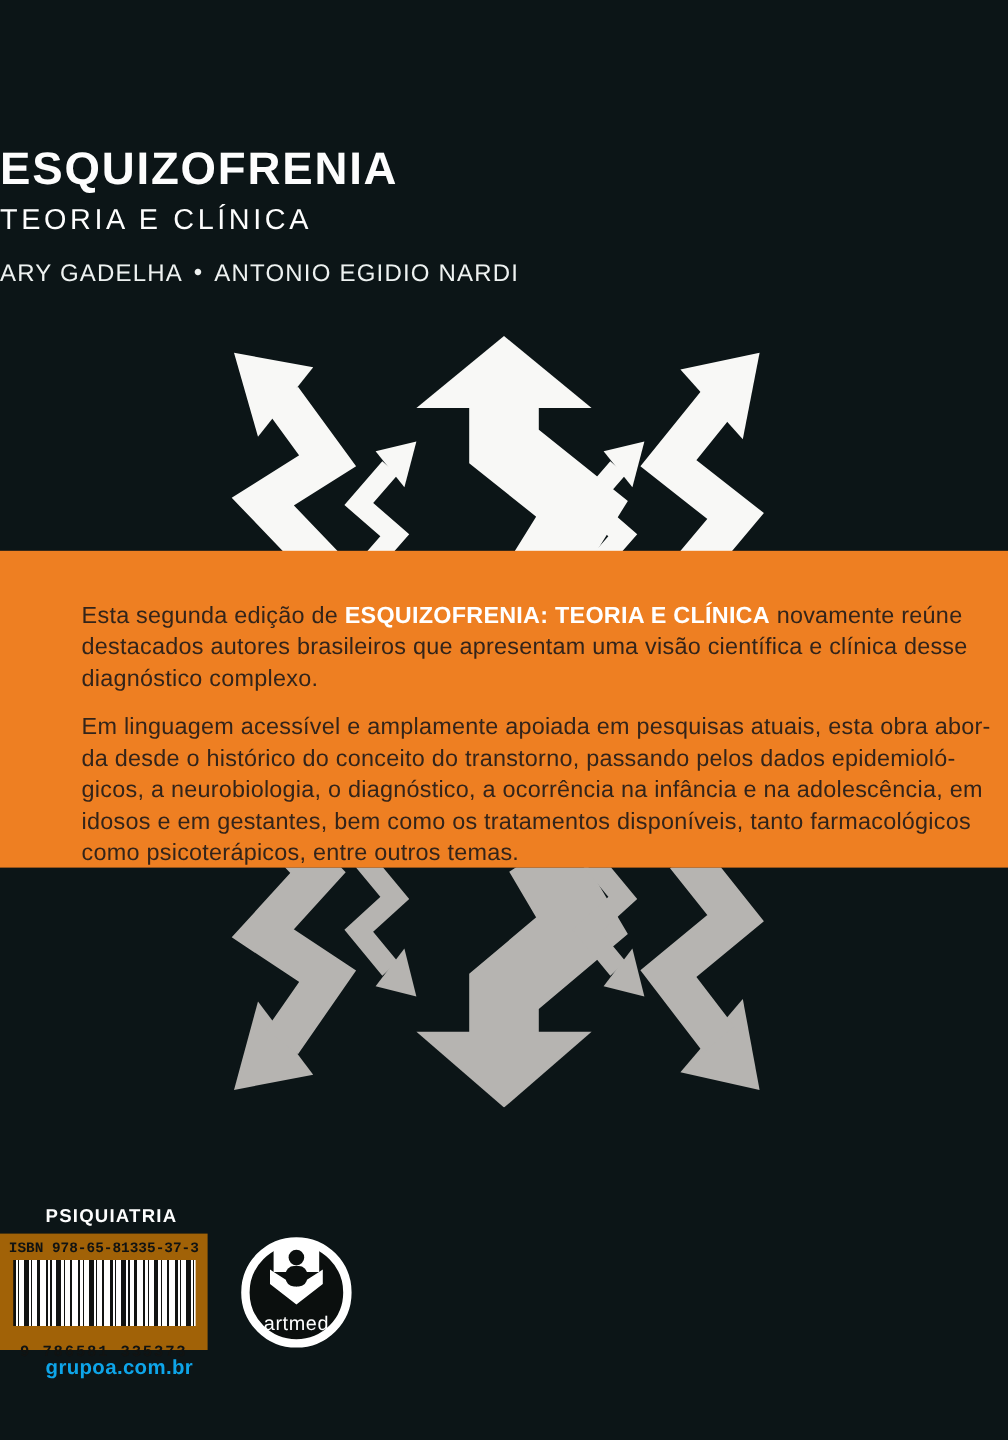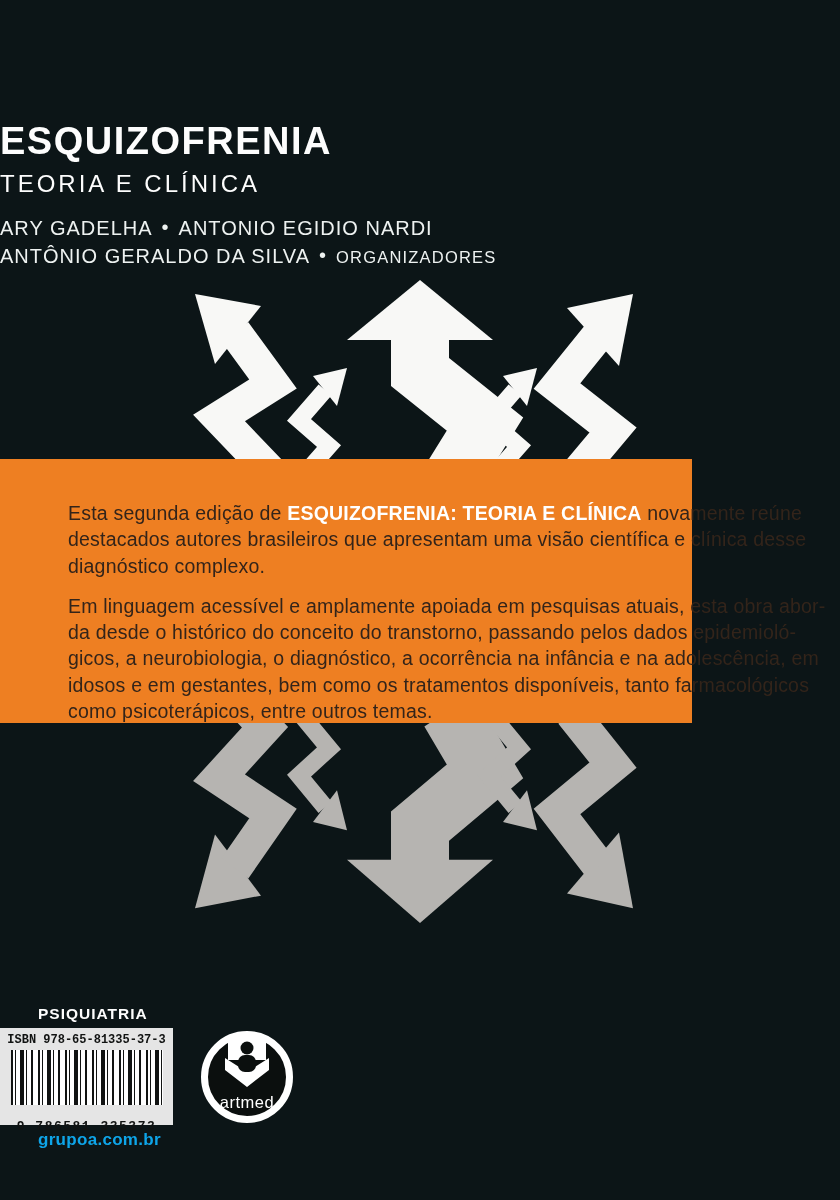--- a/index.html
+++ b/index.html
@@ -17,38 +17,38 @@
   .authors .bullet{margin:0 9px;position:relative;top:-1px;}
   .authors .role{font-size:16.5px;letter-spacing:1.2px;}
   
   .arrow-art{position:absolute;display:block;}
   .arrow-art polygon{fill:currentColor;}
   .arrow-art path{fill:none;stroke:currentColor;stroke-linejoin:miter;stroke-miterlimit:10;}
   .arrows-top{left:185px;top:280px;color:#f8f8f6;}
   .arrows-bottom{left:185px;top:723px;color:#b6b4b1;transform:scaleY(-1);}
   
   .orange-panel{
-    position:absolute;left:0;top:459px;width:692px;height:264px;
+    position:absolute;left:0;top:459px;width:840px;height:264px;
     background:#ee7f22;z-index:5;box-sizing:border-box;
     padding:41px 0 0 68px;color:#33241a;
   }
   .orange-panel .para{margin:0 0 14px;}
   .orange-panel .line{
     display:block;white-space:nowrap;
     font-size:19.5px;line-height:26.3px;letter-spacing:0.2px;
   }
   .orange-panel .hl{color:#ffffff;font-weight:700;}
   
   .category{
     position:absolute;left:38px;top:1005px;color:#fdfdfd;
     font-size:15.5px;font-weight:700;letter-spacing:1px;
   }
   .barcode-box{
     position:absolute;left:0;top:1028px;width:173px;height:97px;
-    background:#e5e5e5;color:#111312;text-align:center;box-sizing:border-box;
+    background:#a16207;color:#111312;text-align:center;box-sizing:border-box;
     padding-top:5px;
   }
   .isbn-text{
     font-family:"Liberation Mono",monospace;font-weight:700;
     font-size:12px;letter-spacing:0px;white-space:nowrap;
   }
   .bars{
     margin:3px auto 0;width:152px;height:55px;
     background:
       repeating-linear-gradient(90deg,
@@ -75,23 +75,20 @@
 </head>
 <body>
 
 <div class="cover">
 
   <header class="title-block">
     <h1>ESQUIZOFRENIA</h1>
     <h2>TEORIA E CLÍNICA</h2>
     <div class="authors">
       <span>ARY GADELHA</span><span class="bullet">•</span><span>ANTONIO EGIDIO NARDI</span>
-    </div>
-    <div class="authors second">
-      <span>ANTÔNIO GERALDO DA SILVA</span><span class="bullet">•</span><span class="role">ORGANIZADORES</span>
     </div>
   </header>
 
   <svg class="arrow-art arrows-top" width="470" height="190" viewBox="0 0 470 190" aria-hidden="true">
     <defs>
       <g id="arrow-art-g">
 
         <polygon points="10,14 76,26 30,84"></polygon>
         <path d="M50,52 L88,104 L34,138 L80,186 L52,214" stroke-width="33"></path>
 

